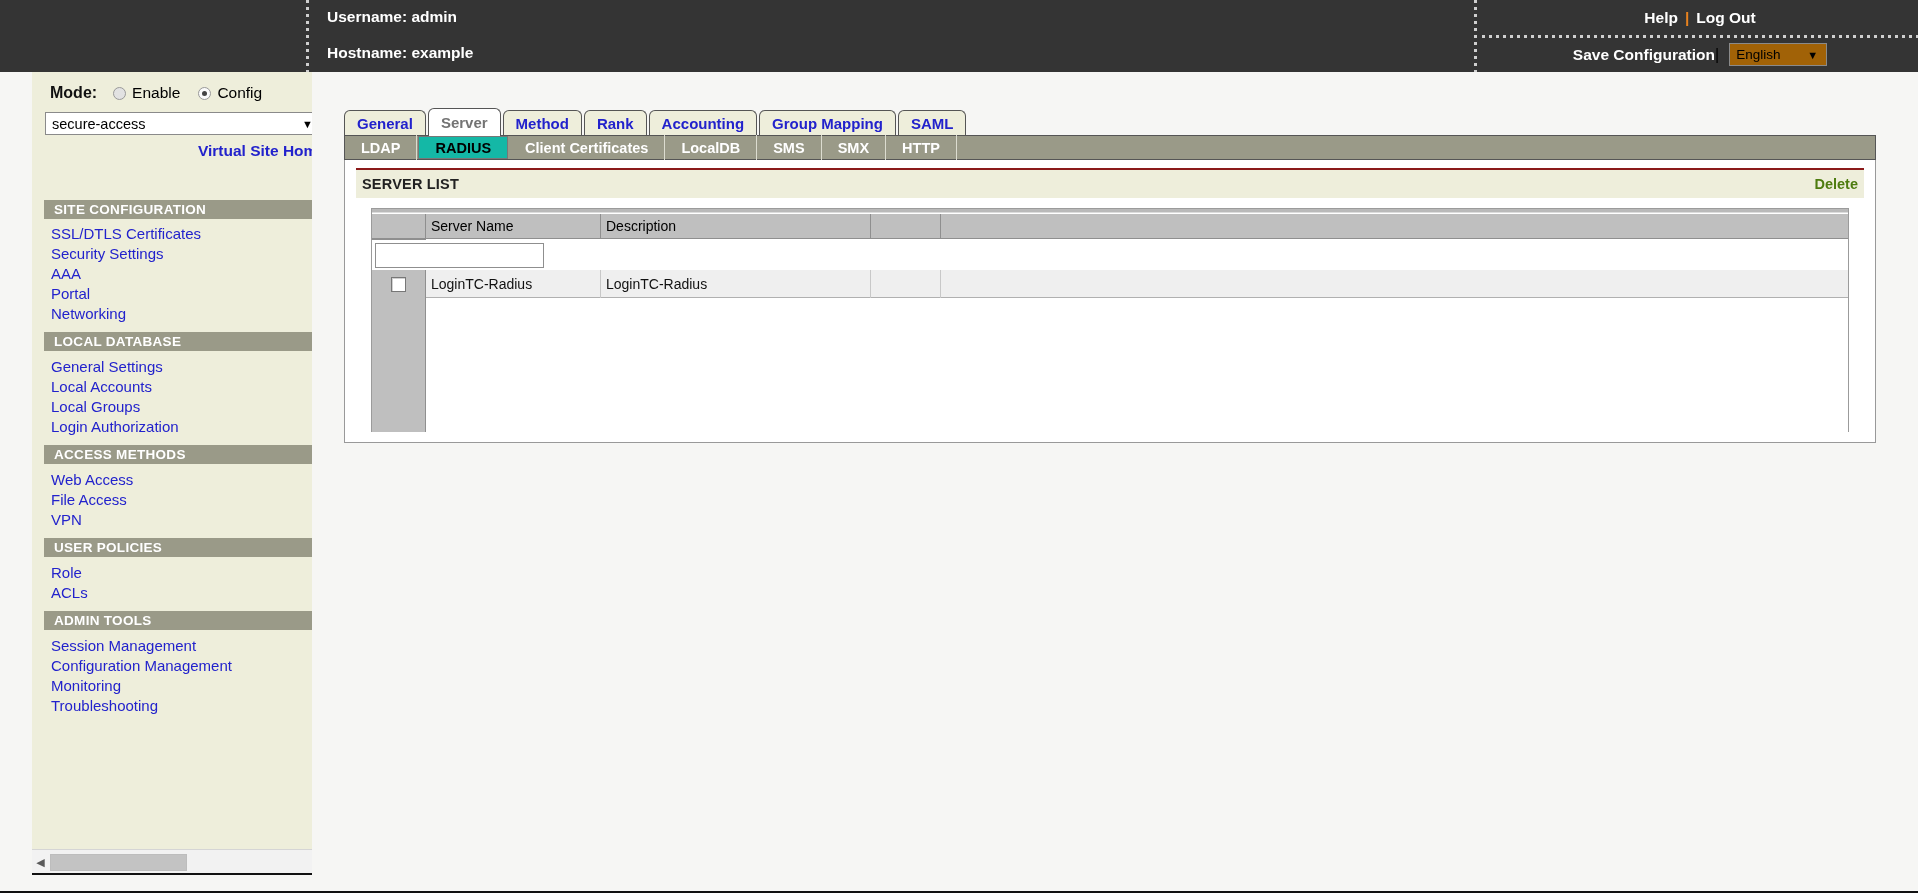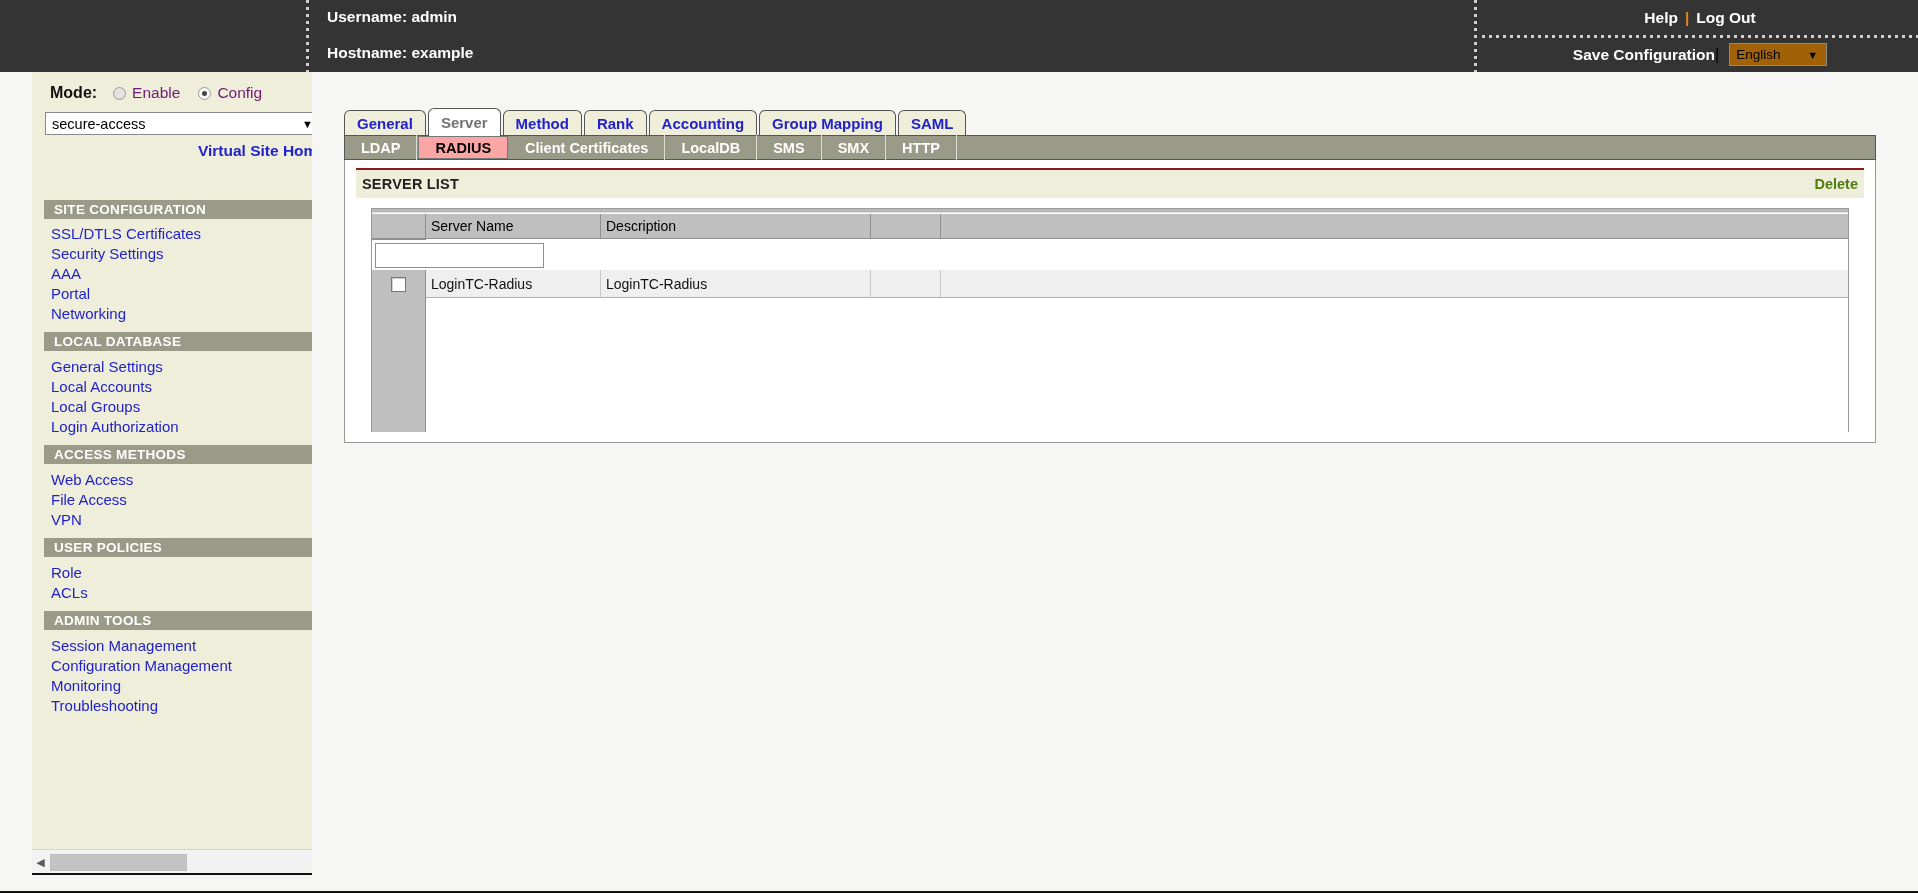--- a/index.html
+++ b/index.html
@@ -173,21 +173,21 @@
   }
   .radio.checked { background: #fbfbfb; }
   .radio.checked::after {
     content: "";
     position: absolute;
     left: 3px; top: 3px;
     width: 5px; height: 5px;
     border-radius: 50%;
     background: #444;
   }
-  .radio-text { font-size: 15.5px; color: #701a75; margin-left: 6px; }
+  .radio-text { font-size: 15.5px; color: #000000; margin-left: 6px; }
   .radio-group.second { margin-left: 18px; }
 
   .site-select {
     position: absolute;
     left: 13px; top: 40px;
     width: 278px; height: 23px;
     background: #ffffff;
     border: 1px solid #8a8a8a;
     font-size: 14.5px;
     color: #000;
@@ -319,21 +319,21 @@
     font-size: 14.5px;
     font-weight: bold;
     display: flex;
     align-items: center;
     justify-content: center;
     padding: 0 16px;
     border-right: 1px solid #dcdcd0;
     white-space: nowrap;
   }
   .subtab.active {
-    background: #fca5a5;
+    background: #14b8a6;
     color: #000000;
     border: 1px solid #777;
     height: 23px;
     margin: 0 1px;
   }
 
   
   .panel {
     position: absolute;
     left: 32px; top: 88px;

